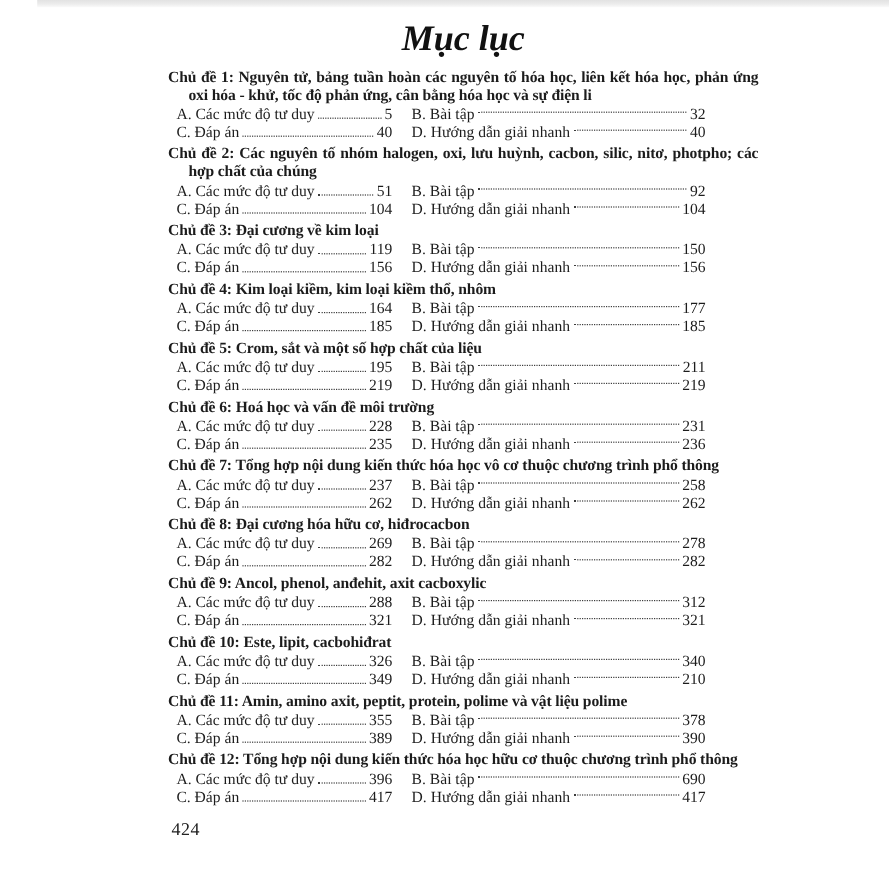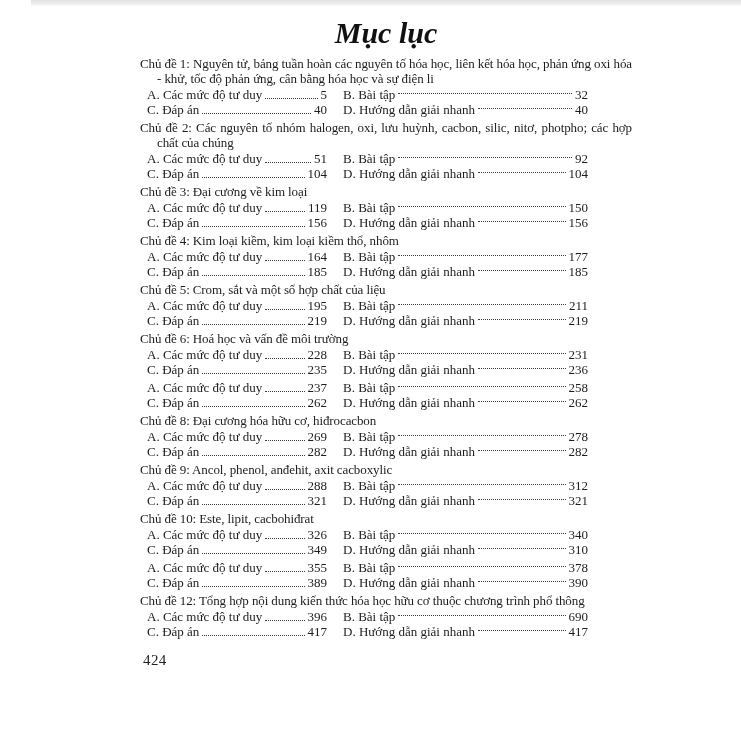--- a/index.html
+++ b/index.html
@@ -33,21 +33,21 @@
     font-style: italic;
     font-weight: bold;
     font-size: 30px;
     line-height: 34px;
     color: #111;
   }
   .toc-section { margin: 0 0 3px 0; }
   .heading {
     margin: 0 0 1px 0;
     font-size: 13px;
-    font-weight: normal;
+    font-weight: bold;
     line-height: 15px;
     text-align: justify;
     padding-left: 17px;
     text-indent: -17px;
     letter-spacing: -0.1px;
   }
   .rows { margin-left: 7px; }
   .row { display: flex; font-size: 13px; line-height: 15px; }
   .col { display: flex; align-items: baseline; }
   .col-left  { width: 180px; margin-right: 16px; }
@@ -249,20 +249,21 @@
         <div class="col col-right">
           <span class="label">D. Hướng dẫn giải nhanh</span>
           <span class="dots"></span>
           <span class="num">236</span>
         </div>
       </div>
     </div>
   </section>
 
   <section class="toc-section">
+    <h2 class="heading">Chủ đề 7: Tổng hợp nội dung kiến thức hóa học vô cơ thuộc chương trình phổ thông</h2>
     <div class="rows">
       <div class="row">
         <div class="col col-left">
           <span class="label">A. Các mức độ tư duy</span>
           <span class="dots"></span>
           <span class="num">237</span>
         </div>
         <div class="col col-right">
           <span class="label">B. Bài tập</span>
           <span class="dots"></span>
@@ -361,27 +362,28 @@
       </div>
       <div class="row">
         <div class="col col-left">
           <span class="label">C. Đáp án</span>
           <span class="dots"></span>
           <span class="num">349</span>
         </div>
         <div class="col col-right">
           <span class="label">D. Hướng dẫn giải nhanh</span>
           <span class="dots"></span>
-          <span class="num">310</span>
-        </div>
-      </div>
-    </div>
-  </section>
-
-  <section class="toc-section">
+          <span class="num">210</span>
+        </div>
+      </div>
+    </div>
+  </section>
+
+  <section class="toc-section">
+    <h2 class="heading">Chủ đề 11: Amin, amino axit, peptit, protein, polime và vật liệu polime</h2>
     <div class="rows">
       <div class="row">
         <div class="col col-left">
           <span class="label">A. Các mức độ tư duy</span>
           <span class="dots"></span>
           <span class="num">355</span>
         </div>
         <div class="col col-right">
           <span class="label">B. Bài tập</span>
           <span class="dots"></span>

